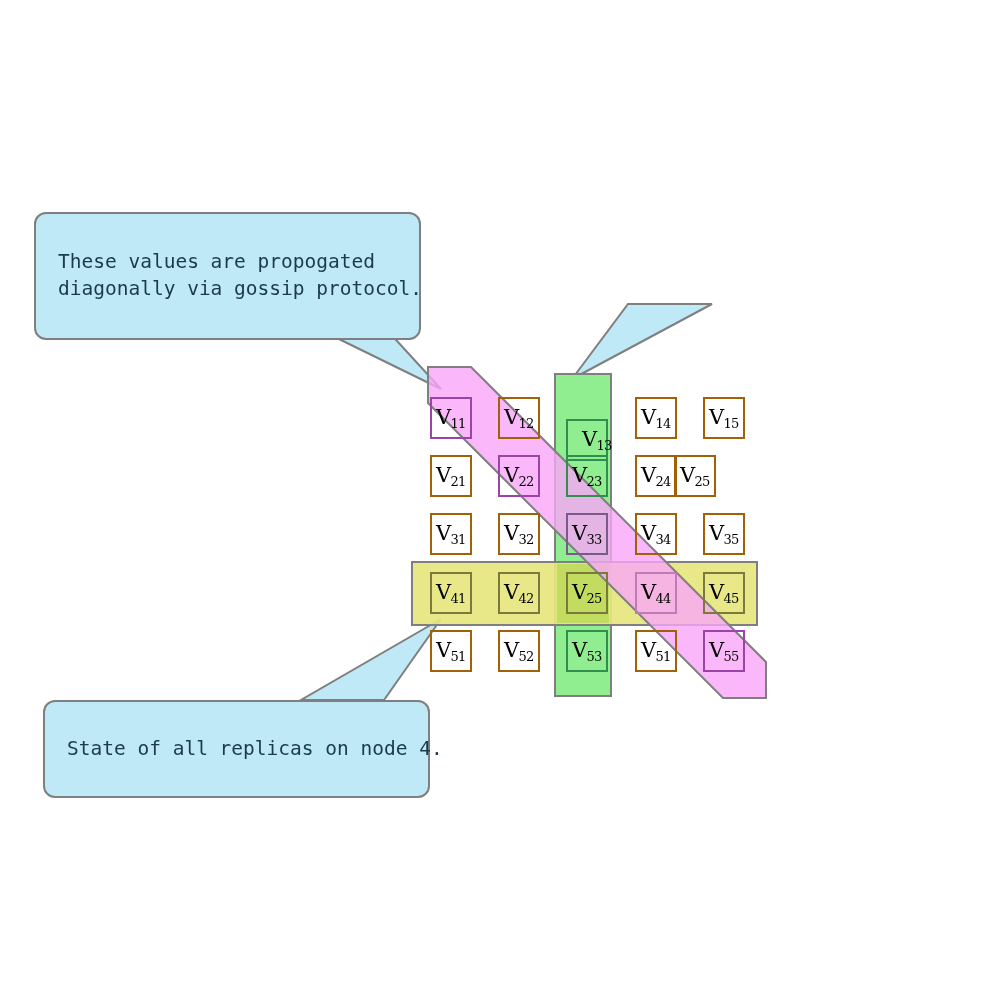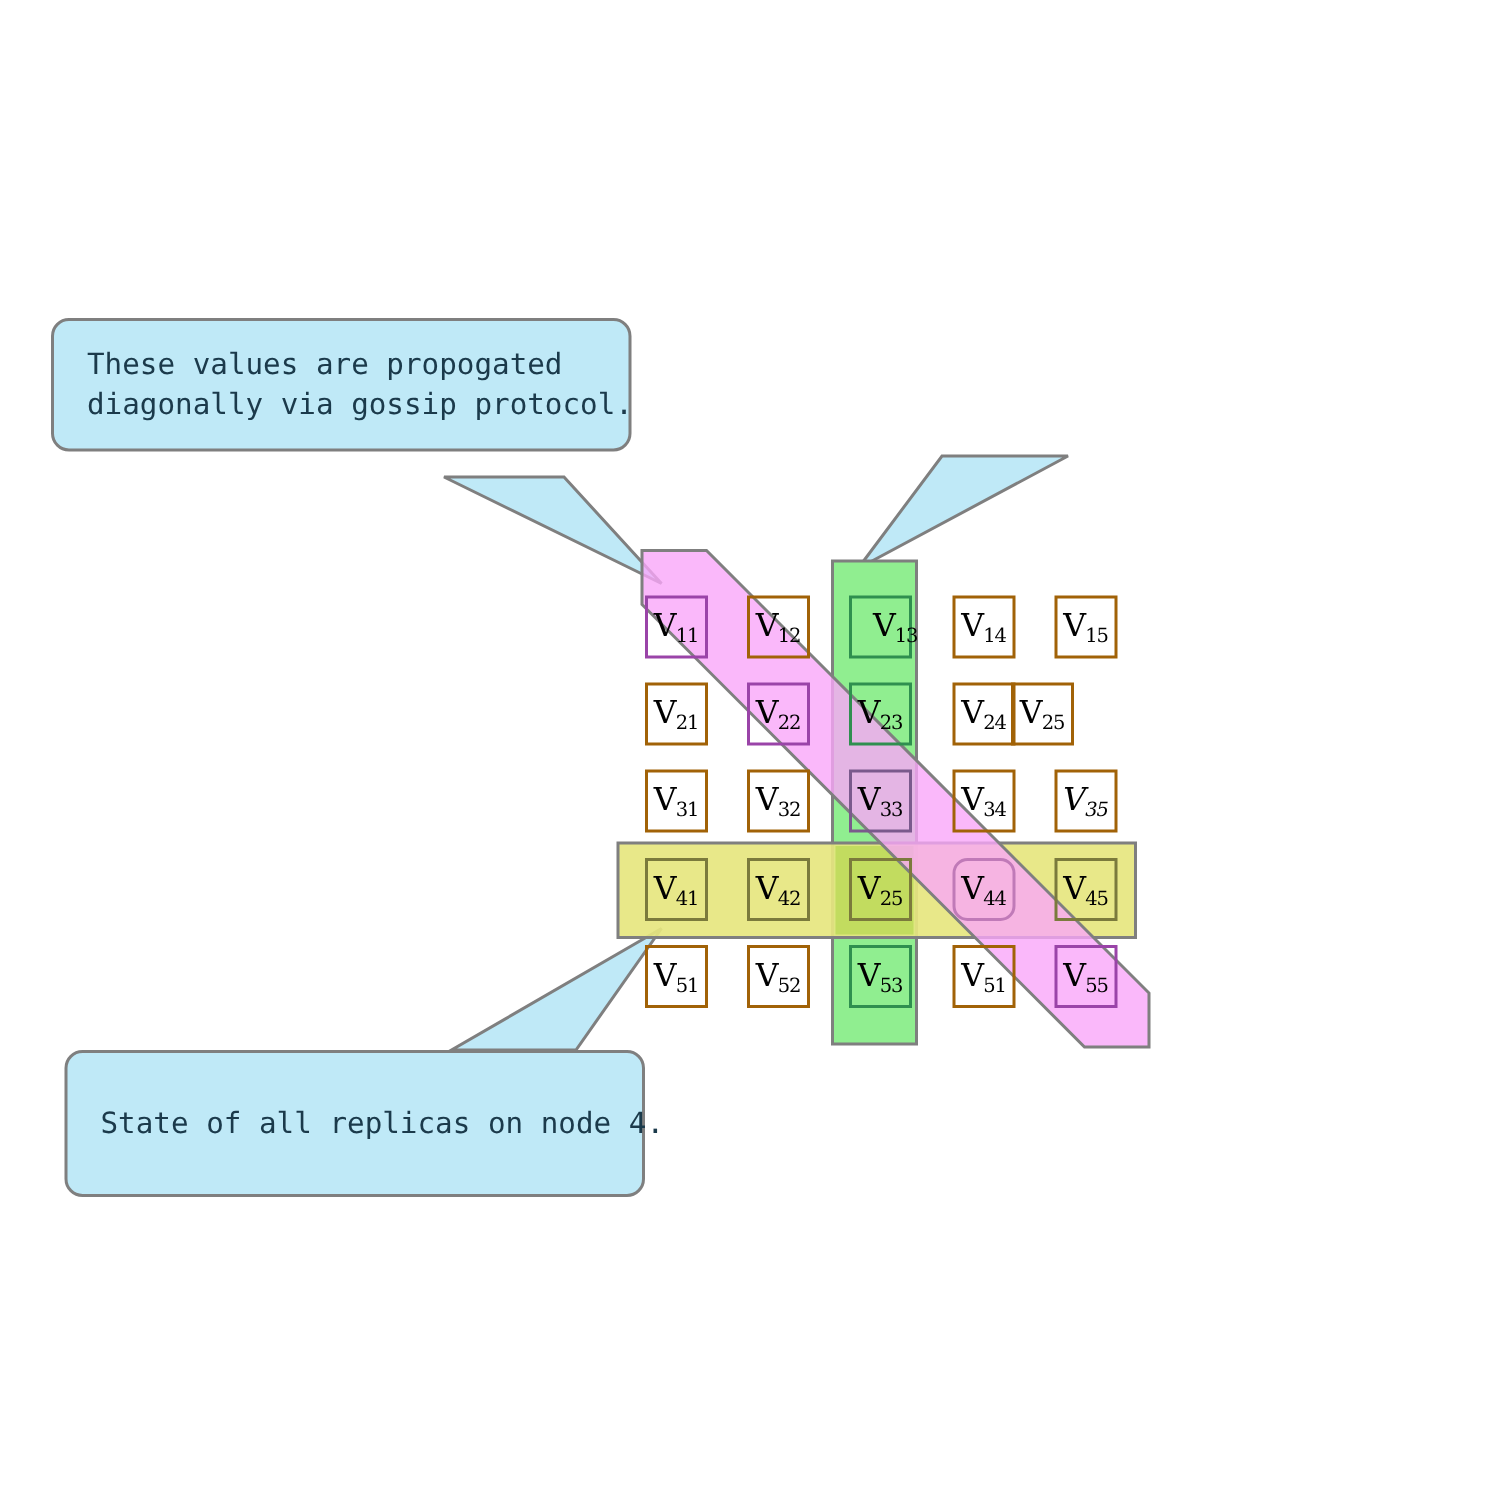--- a/index.html
+++ b/index.html
@@ -50,42 +50,42 @@
     position: relative;
     top: 0.33em;
     left: -0.04em;
     letter-spacing: -0.06em;
   }
   
   .cell.b-green  { border-color: #2f8f4f; }
   .cell.b-olive  { border-color: #7b7a3c; }
   .cell.b-magenta{ border-color: #9a44a8; }
   .cell.b-purple { border-color: #7a5a8c; }
-  .cell.b-pinkb  { border-color: #c07ab8; border-radius: 10px; }
+  .cell.b-pinkb  { border-color: #c07ab8; }
 
   
   .callout {
     position: absolute;
     box-sizing: border-box;
     background: #bfe9f7;
     border: 2px solid #7f7f7f;
     border-radius: 12px;
     display: flex;
     align-items: center;
     justify-content: flex-start;
   }
   .callout .ctext {
     font-family: "DejaVu Sans Mono", monospace;
     font-size: 19.5px;
     line-height: 1.38;
     color: #1b3a4b;
     white-space: pre;
     padding: 0 0 0 22px;
   }
-  #callout-gossip  { left: 34px;  top: 212px; width: 387px; height: 89px; }
+  #callout-gossip  { left: 34px;  top: 212px; width: 387px; height: 128px; }
   #callout-replica { left: 580px; top: 202px; width: 388px; height: 102px; }
   #callout-node    { left: 43px;  top: 700px; width: 387px; height: 98px; }
   #callout-replica .ctext { padding-left: 16px; }
   #callout-node .ctext    { }
 </style>
 </head>
 <body>
 
 <div id="canvas">
 
@@ -111,21 +111,21 @@
     </g>
   </svg>
 
   <div id="grid">
       <div class="cell b-magenta" style="left: 430px; top: 397px;">
         <span class="vlabel">V<sub>11</sub></span>
       </div>
       <div class="cell " style="left: 498px; top: 397px;">
         <span class="vlabel">V<sub>12</sub></span>
       </div>
-      <div class="cell b-green" style="left: 566px; top: 397px; padding-left: 20px;">
+      <div class="cell b-green" style="left: 566px; top: 419px; padding-left: 20px;">
         <span class="vlabel">V<sub>13</sub></span>
       </div>
       <div class="cell " style="left: 635px; top: 397px;">
         <span class="vlabel">V<sub>14</sub></span>
       </div>
       <div class="cell " style="left: 703px; top: 397px;">
         <span class="vlabel">V<sub>15</sub></span>
       </div>
       <div class="cell " style="left: 430px; top: 455px;">
         <span class="vlabel">V<sub>21</sub></span>
@@ -147,21 +147,21 @@
       </div>
       <div class="cell " style="left: 498px; top: 513px;">
         <span class="vlabel">V<sub>32</sub></span>
       </div>
       <div class="cell b-purple" style="left: 566px; top: 513px;">
         <span class="vlabel">V<sub>33</sub></span>
       </div>
       <div class="cell " style="left: 635px; top: 513px;">
         <span class="vlabel">V<sub>34</sub></span>
       </div>
-      <div class="cell " style="left: 703px; top: 513px; font-style: italic;">
+      <div class="cell " style="left: 703px; top: 513px;">
         <span class="vlabel">V<sub>35</sub></span>
       </div>
       <div class="cell b-olive" style="left: 430px; top: 572px;">
         <span class="vlabel">V<sub>41</sub></span>
       </div>
       <div class="cell b-olive" style="left: 498px; top: 572px;">
         <span class="vlabel">V<sub>42</sub></span>
       </div>
       <div class="cell b-olive" style="left: 566px; top: 572px;">
         <span class="vlabel">V<sub>25</sub></span>

